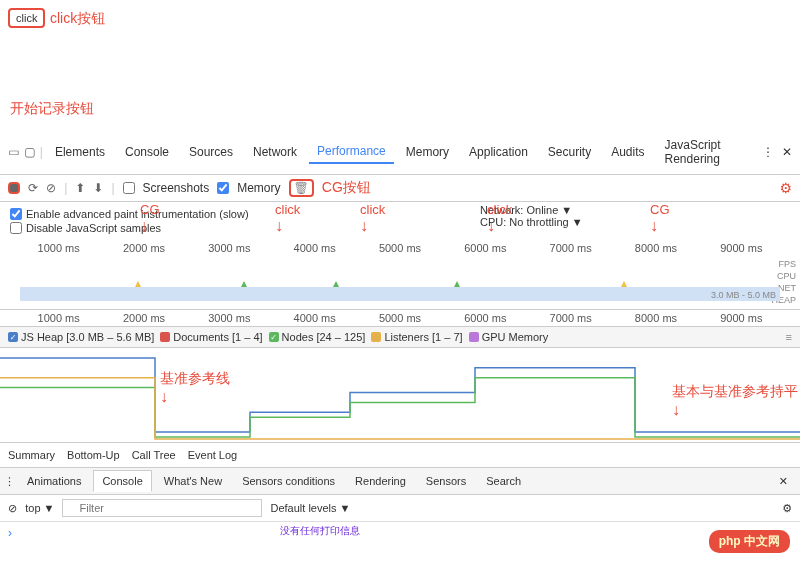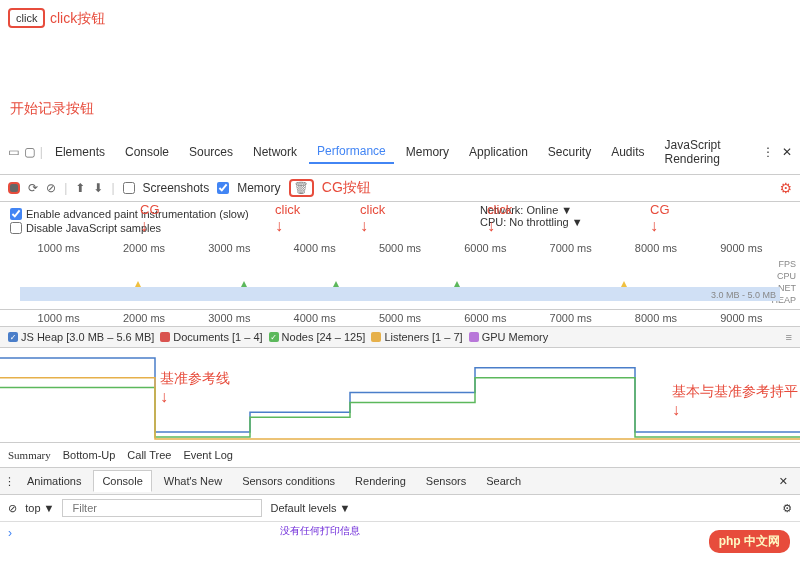--- a/index.html
+++ b/index.html
@@ -51,29 +51,29 @@
     .legend-item { display: flex; align-items: center; gap: 3px; }
     .swatch { width: 10px; height: 10px; border-radius: 2px; display: inline-block; }
     .chk { width: 10px; height: 10px; border-radius: 2px; display: inline-flex; align-items: center; justify-content: center; color: #fff; font-size: 8px; }
     
     .memory-chart { position: relative; height: 95px; border-bottom: 1px solid #ccc; }
     .memory-chart svg { width: 100%; height: 100%; }
     .mem-marker { position: absolute; }
     
     .summary-tabs { display: flex; border-bottom: 1px solid #ccc; padding: 4px 8px; gap: 12px; font-size: 11px; }
     .summary-tabs .st { cursor: pointer; padding: 2px 0; }
-    .summary-tabs .st.active { font-weight: 500; font-family: Liberation Serif, serif; }
+    .summary-tabs .st.active { font-weight: 500; }
     
     .drawer-tabs { display: flex; align-items: center; border-bottom: 1px solid #ccc; padding: 2px 4px; gap: 4px; font-size: 11px; background: #f5f5f5; }
     .drawer-tabs .dt { padding: 4px 8px; cursor: pointer; }
     .drawer-tabs .dt.active { background: #fff; border: 1px solid #ccc; border-bottom: 1px solid #fff; }
     .close-x { margin-left: auto; padding: 0 8px; cursor: pointer; }
     
     .console-bar { display: flex; align-items: center; padding: 4px 8px; gap: 8px; border-bottom: 1px solid #ddd; font-size: 11px; }
-    .console-bar select, .console-bar input { font-size: 11px; border: 1px solid #ccc; padding: 2px 9px; }
+    .console-bar select, .console-bar input { font-size: 11px; border: 1px solid #ccc; padding: 2px 16px; }
     .filter-input { flex: 0 0 200px; color: #999; }
     
     .console-body { padding: 4px 8px; position: relative; height: 30px; }
     .prompt { color: #4285f4; }
     .no-print { position: absolute; left: 280px; top: 2px; color: #6d28d9; font-size: 10px; }
     
     .watermark { position: absolute; right: 10px; bottom: 10px; background: #e74c3c; color: #fff; padding: 3px 10px; border-radius: 10px; font-size: 12px; font-weight: bold; }
     .watermark .php { color: #fef9c3; }
   </style>
 </head>

